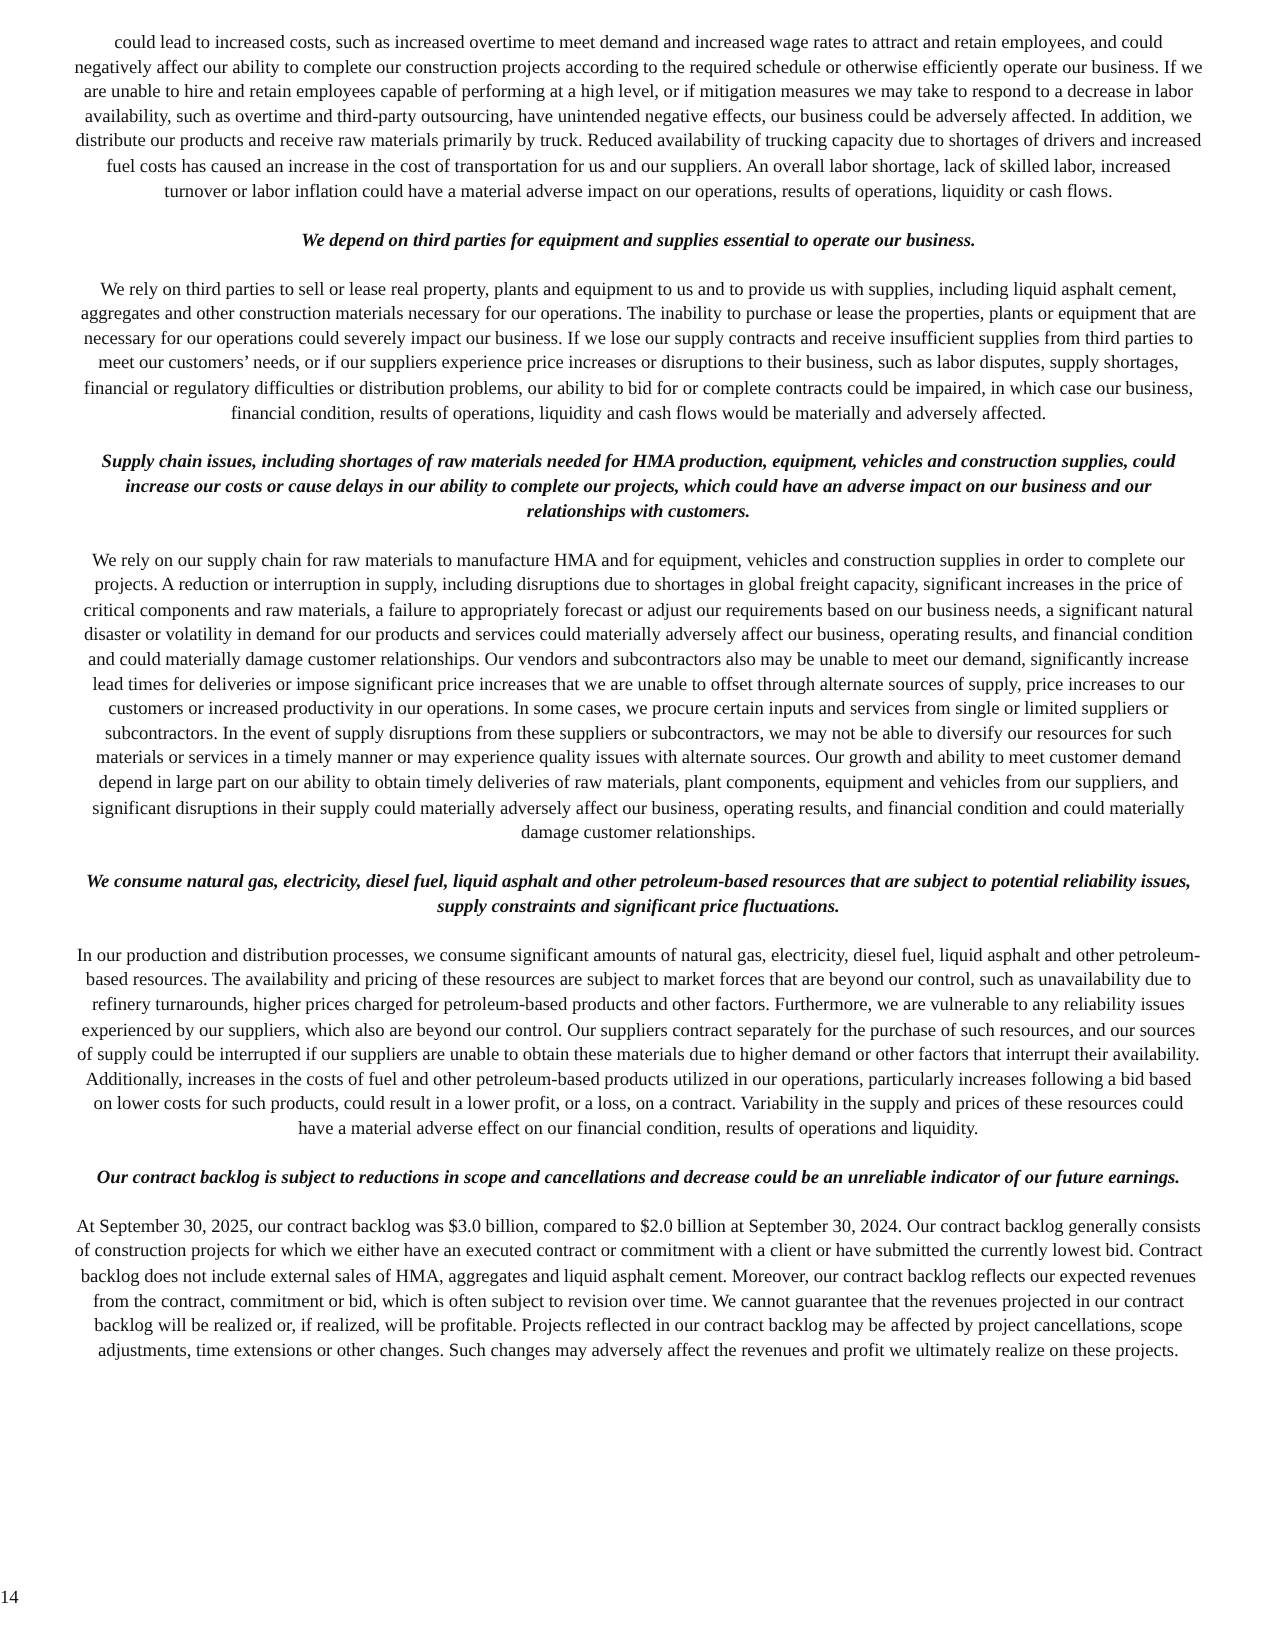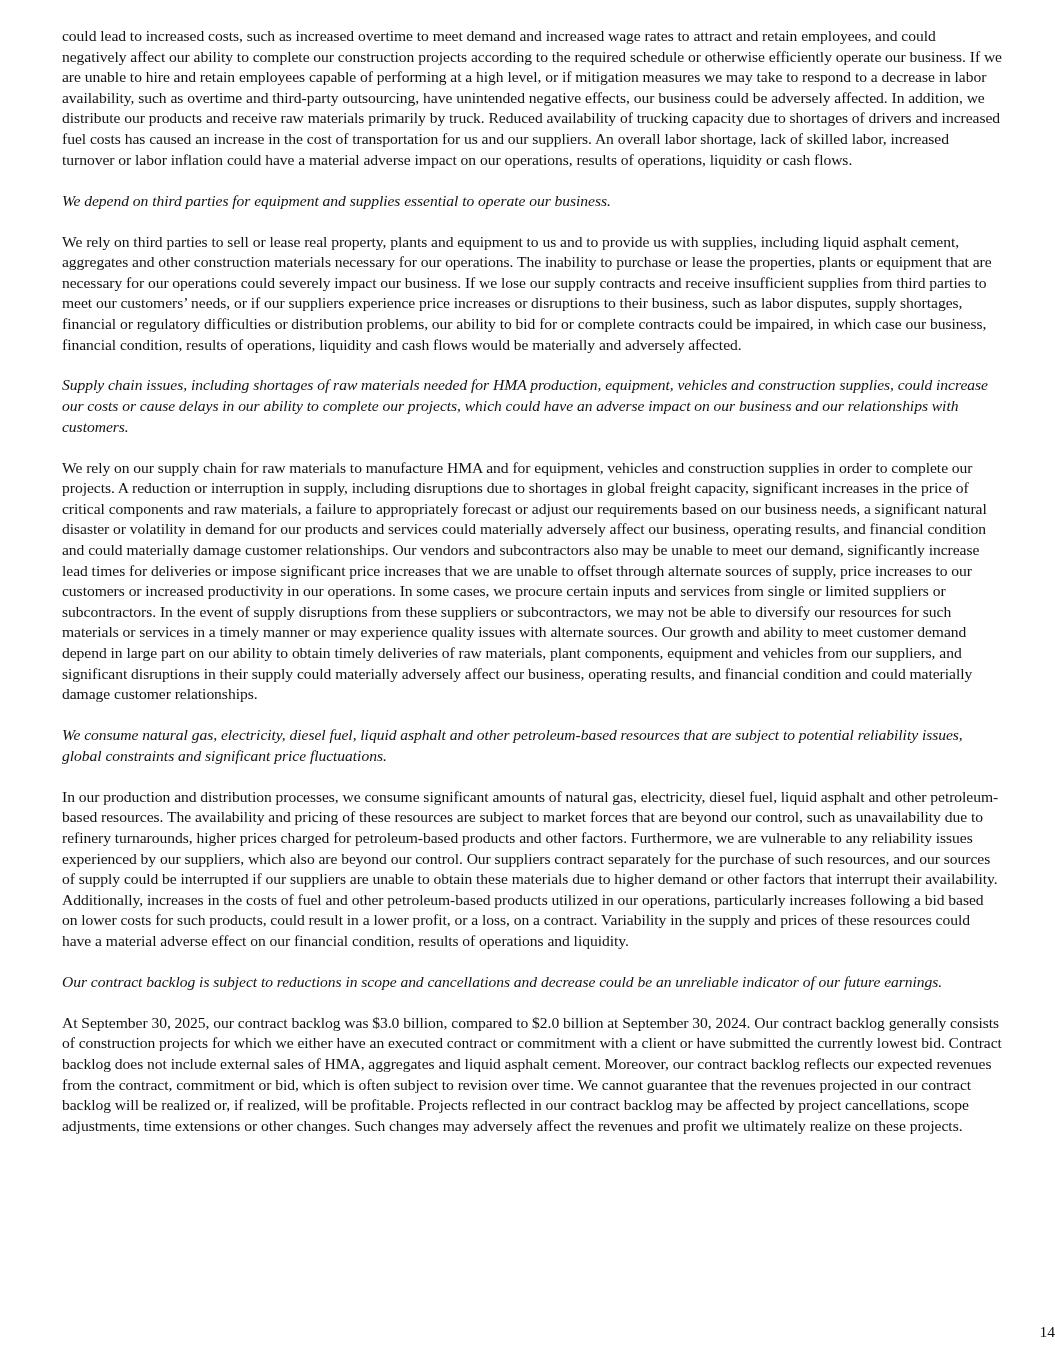--- a/index.html
+++ b/index.html
@@ -2,40 +2,40 @@
 <html><head>
 <meta charset="utf-8">
 <style>
   html, body { margin: 0; padding: 0; background: #ffffff; }
   body { width: 1055px; height: 1365px; position: relative; overflow: hidden; }
   .page {
     position: absolute; left: 62px; top: 26px; width: 940px;
     font-family: "Liberation Serif", serif; font-size: 15.6px; line-height: 20.6px;
     color: #111111; letter-spacing: -0.05px;
   }
-  p { margin: 0; }
+  p { margin: 0; text-align: center; }
   .body-p { margin-bottom: 20.4px; }
-  .heading { font-weight: normal; font-style: italic; margin-bottom: 20.4px; }
+  .heading { font-weight: bold; font-style: italic; margin-bottom: 20.4px; }
   .page-number {
-    position: absolute; left: 0; width: 1055px; top: 1323px; text-align: right;
+    position: absolute; left: 0; width: 1055px; top: 1323px; text-align: left;
     font-family: "Liberation Serif", serif; font-size: 15.6px; color: #111111;
   }
 </style>
 </head>
 <body>
 
 <div class="page">
   <p class="body-p">could lead to increased costs, such as increased overtime to meet demand and increased wage rates to attract and retain employees, and could negatively affect our ability to complete our construction projects according to the required schedule or otherwise efficiently operate our business. If we are unable to hire and retain employees capable of performing at a high level, or if mitigation measures we may take to respond to a decrease in labor availability, such as overtime and third-party outsourcing, have unintended negative effects, our business could be adversely affected. In addition, we distribute our products and receive raw materials primarily by truck. Reduced availability of trucking capacity due to shortages of drivers and increased fuel costs has caused an increase in the cost of transportation for us and our suppliers. An overall labor shortage, lack of skilled labor, increased turnover or labor inflation could have a material adverse impact on our operations, results of operations, liquidity or cash flows.</p>
 
   <p class="heading">We depend on third parties for equipment and supplies essential to operate our business.</p>
   <p class="body-p">We rely on third parties to sell or lease real property, plants and equipment to us and to provide us with supplies, including liquid asphalt cement, aggregates and other construction materials necessary for our operations. The inability to purchase or lease the properties, plants or equipment that are necessary for our operations could severely impact our business. If we lose our supply contracts and receive insufficient supplies from third parties to meet our customers’ needs, or if our suppliers experience price increases or disruptions to their business, such as labor disputes, supply shortages, financial or regulatory difficulties or distribution problems, our ability to bid for or complete contracts could be impaired, in which case our business, financial condition, results of operations, liquidity and cash flows would be materially and adversely affected.</p>
 
   <p class="heading">Supply chain issues, including shortages of raw materials needed for HMA production, equipment, vehicles and construction supplies, could increase our costs or cause delays in our ability to complete our projects, which could have an adverse impact on our business and our relationships with customers.</p>
   <p class="body-p">We rely on our supply chain for raw materials to manufacture HMA and for equipment, vehicles and construction supplies in order to complete our projects. A reduction or interruption in supply, including disruptions due to shortages in global freight capacity, significant increases in the price of critical components and raw materials, a failure to appropriately forecast or adjust our requirements based on our business needs, a significant natural disaster or volatility in demand for our products and services could materially adversely affect our business, operating results, and financial condition and could materially damage customer relationships. Our vendors and subcontractors also may be unable to meet our demand, significantly increase lead times for deliveries or impose significant price increases that we are unable to offset through alternate sources of supply, price increases to our customers or increased productivity in our operations. In some cases, we procure certain inputs and services from single or limited suppliers or subcontractors. In the event of supply disruptions from these suppliers or subcontractors, we may not be able to diversify our resources for such materials or services in a timely manner or may experience quality issues with alternate sources. Our growth and ability to meet customer demand depend in large part on our ability to obtain timely deliveries of raw materials, plant components, equipment and vehicles from our suppliers, and significant disruptions in their supply could materially adversely affect our business, operating results, and financial condition and could materially damage customer relationships.</p>
 
-  <p class="heading">We consume natural gas, electricity, diesel fuel, liquid asphalt and other petroleum-based resources that are subject to potential reliability issues, global constraints and significant price fluctuations.</p>
+  <p class="heading">We consume natural gas, electricity, diesel fuel, liquid asphalt and other petroleum-based resources that are subject to potential reliability issues, supply constraints and significant price fluctuations.</p>
   <p class="body-p">In our production and distribution processes, we consume significant amounts of natural gas, electricity, diesel fuel, liquid asphalt and other petroleum-based resources. The availability and pricing of these resources are subject to market forces that are beyond our control, such as unavailability due to refinery turnarounds, higher prices charged for petroleum-based products and other factors. Furthermore, we are vulnerable to any reliability issues experienced by our suppliers, which also are beyond our control. Our suppliers contract separately for the purchase of such resources, and our sources of supply could be interrupted if our suppliers are unable to obtain these materials due to higher demand or other factors that interrupt their availability. Additionally, increases in the costs of fuel and other petroleum-based products utilized in our operations, particularly increases following a bid based on lower costs for such products, could result in a lower profit, or a loss, on a contract. Variability in the supply and prices of these resources could have a material adverse effect on our financial condition, results of operations and liquidity.</p>
 
   <p class="heading">Our contract backlog is subject to reductions in scope and cancellations and decrease could be an unreliable indicator of our future earnings.</p>
   <p class="body-p">At September 30, 2025, our contract backlog was $3.0 billion, compared to $2.0 billion at September 30, 2024. Our contract backlog generally consists of construction projects for which we either have an executed contract or commitment with a client or have submitted the currently lowest bid. Contract backlog does not include external sales of HMA, aggregates and liquid asphalt cement. Moreover, our contract backlog reflects our expected revenues from the contract, commitment or bid, which is often subject to revision over time. We cannot guarantee that the revenues projected in our contract backlog will be realized or, if realized, will be profitable. Projects reflected in our contract backlog may be affected by project cancellations, scope adjustments, time extensions or other changes. Such changes may adversely affect the revenues and profit we ultimately realize on these projects.</p>
 </div>
 
 <div class="page-number">14</div>
 
 </body></html>

